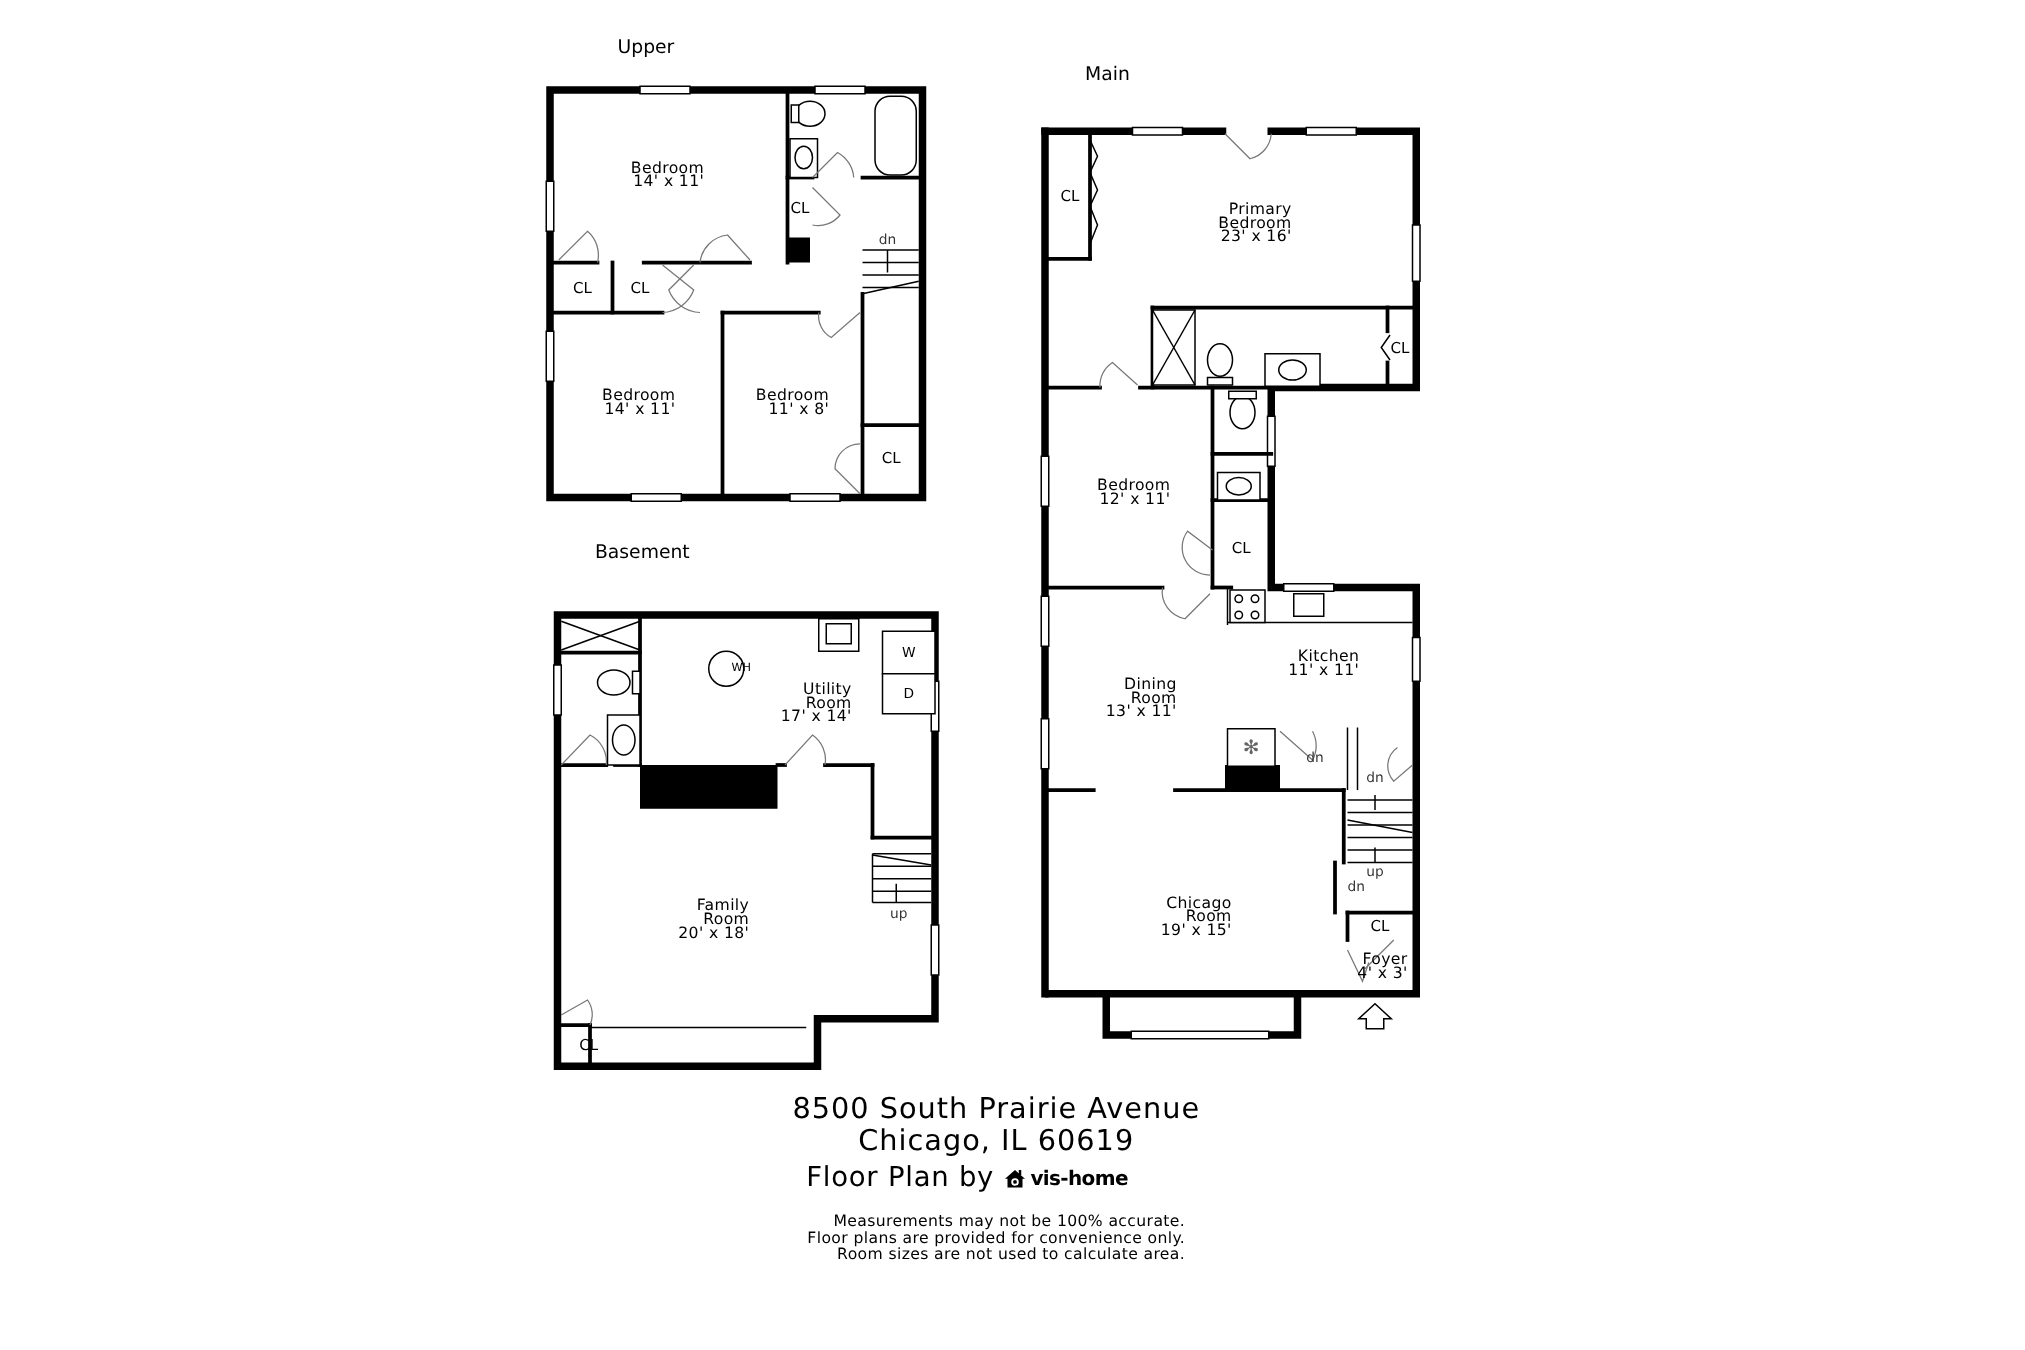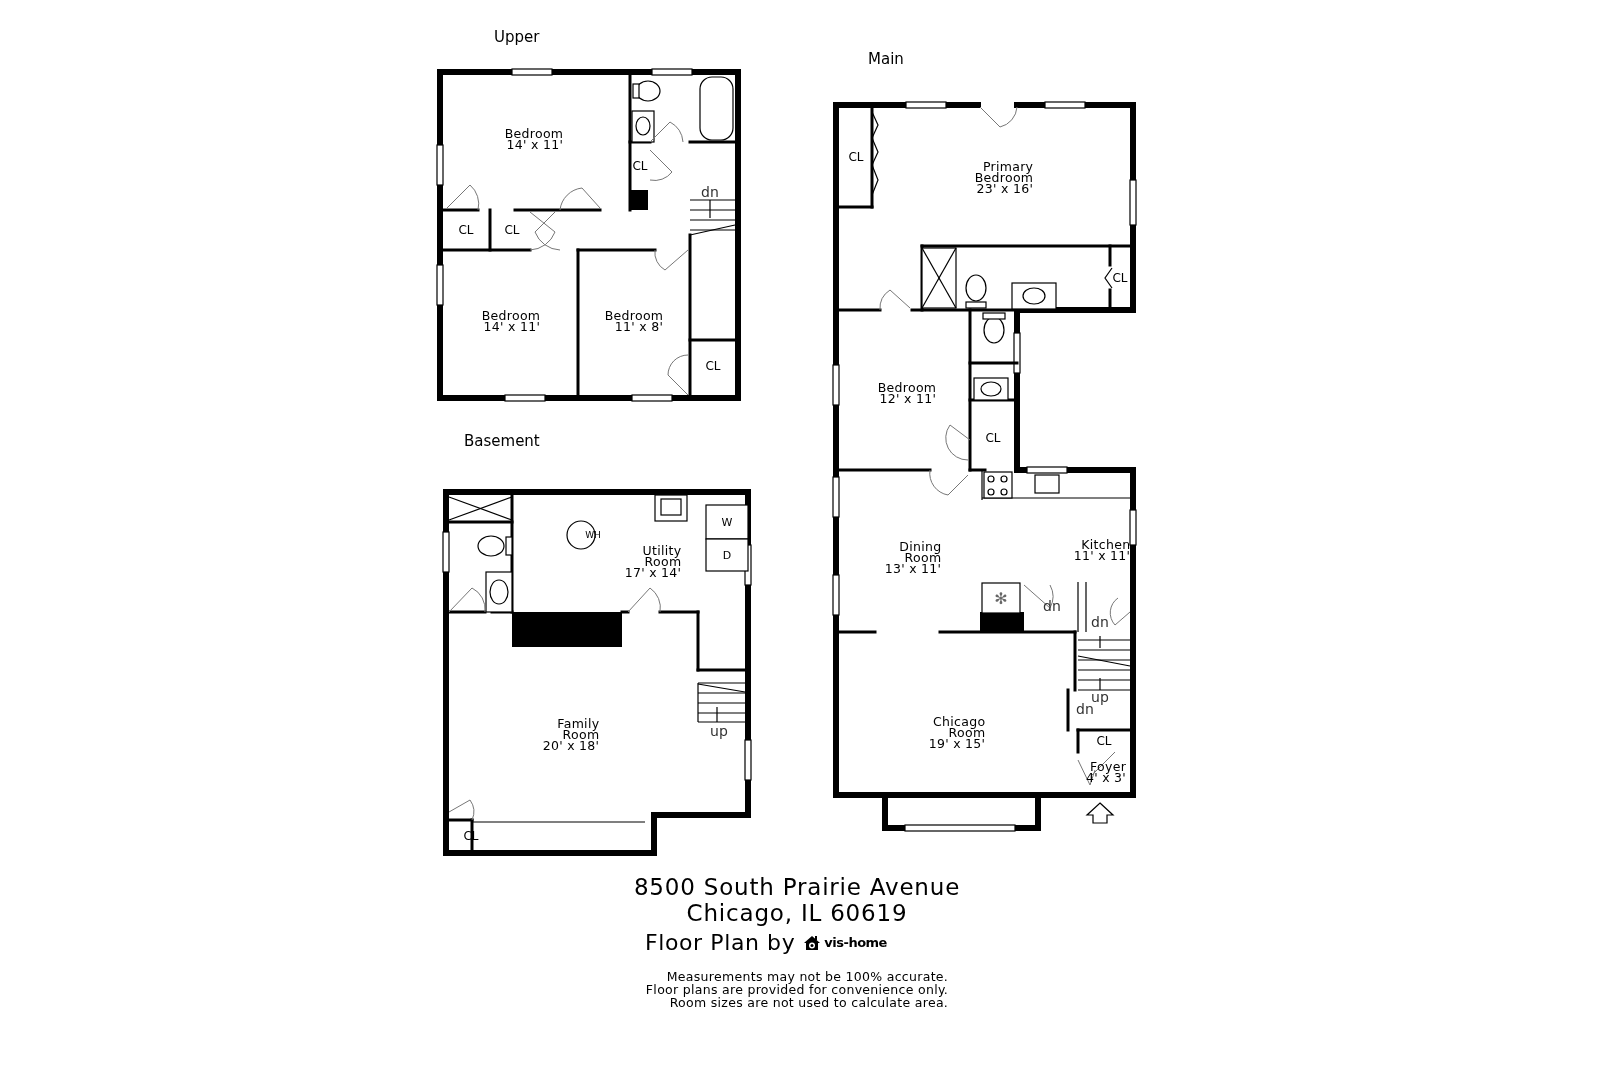--- a/index.html
+++ b/index.html
@@ -8,25 +8,25 @@
   .wall { stroke: #000; stroke-width: 6; fill: none; stroke-linejoin: miter; stroke-linecap: square; }
   .iwall { stroke: #000; stroke-width: 3; fill: none; stroke-linecap: square; }
   .thin { stroke: #000; stroke-width: 1.2; fill: none; }
   .grey { stroke: #777; stroke-width: 1; fill: none; }
   .win { fill: #fff; stroke: #000; stroke-width: 1.2; }
   .solid { fill: #000; }
   .fix { fill: #fff; stroke: #000; stroke-width: 1.2; }
   .lbl { position: absolute; text-align: right; font-size: 12.5px; line-height: 11px; transform: translateX(-50%); white-space: nowrap; letter-spacing: 0.3px; }
   .lbl span { display: block; }
   .small { position: absolute; font-size: 12px; transform: translate(-50%, -50%); white-space: nowrap; }
-  .tiny { position: absolute; font-size: 14px; color: #333; transform: translate(-50%, -50%); white-space: nowrap; }
+  .tiny { position: absolute; font-size: 11px; color: #333; transform: translate(-50%, -50%); white-space: nowrap; }
   .floor-title { position: absolute; font-size: 15px; white-space: nowrap; }
   .address { position: absolute; left: 797px; top: 874px; transform: translateX(-50%); text-align: center; font-size: 23px; line-height: 26px; letter-spacing: 0.8px; }
   .credit { position: absolute; left: 645px; top: 930px; font-size: 22px; display: flex; align-items: center; gap: 8px; letter-spacing: 0.6px; }
-  .brand { display: flex; align-items: center; gap: 3px; font-size: 13px; font-weight: bold; letter-spacing: -0.5px; }
+  .brand { display: flex; align-items: center; gap: 3px; font-size: 16px; font-weight: bold; letter-spacing: -0.5px; }
   .brand-icon { width: 18px; height: 18px; }
   .disclaimer { position: absolute; left: 797px; top: 970px; transform: translateX(-50%); text-align: right; font-size: 12.5px; line-height: 13px; letter-spacing: 0.3px; }
   .disclaimer span { display: block; }
 </style>
 </head>
 <body>
 
 <svg class="plan" viewBox="0 0 1620 1080" xmlns="http://www.w3.org/2000/svg">
 
   <g>
@@ -216,21 +216,21 @@
     <g class="grey">
       <path d="M449 612 L472 588 A24 24 0 0 1 485 612"></path>
       <path d="M628 612 L650 588 A24 24 0 0 1 660 612"></path>
       <path d="M449 812 L470 800 A20 20 0 0 1 472 820"></path>
     </g>
   </g>
 </svg>
 
 <div class="floor-title" style="left:494px; top:28px;">Upper</div>
 <div class="floor-title" style="left:868px; top:50px;">Main</div>
-<div class="floor-title" style="left:464px; top:432px;">Basement</div>
+<div class="floor-title" style="left:476px; top:432px;">Basement</div>
 
 <div class="lbl" style="left:534px; top:128px;">
   <span>Bedroom</span>
   <span>14' x 11'</span>
 </div>
 <div class="lbl" style="left:511px; top:310px;">
   <span>Bedroom</span>
   <span>14' x 11'</span>
 </div>
 <div class="lbl" style="left:634px; top:310px;">
@@ -245,21 +245,21 @@
 
 <div class="lbl" style="left:1004px; top:161px;">
   <span>Primary</span>
   <span>Bedroom</span>
   <span>23' x 16'</span>
 </div>
 <div class="lbl" style="left:907px; top:382px;">
   <span>Bedroom</span>
   <span>12' x 11'</span>
 </div>
-<div class="lbl" style="left:1102px; top:519px;margin-top:20px;">
+<div class="lbl" style="left:1059px; top:519px;">
   <span>Kitchen</span>
   <span>11' x 11'</span>
 </div>
 <div class="lbl" style="left:913px; top:541px;">
   <span>Dining</span>
   <span>Room</span>
   <span>13' x 11'</span>
 </div>
 <div class="lbl" style="left:957px; top:716px;">
   <span>Chicago</span>

